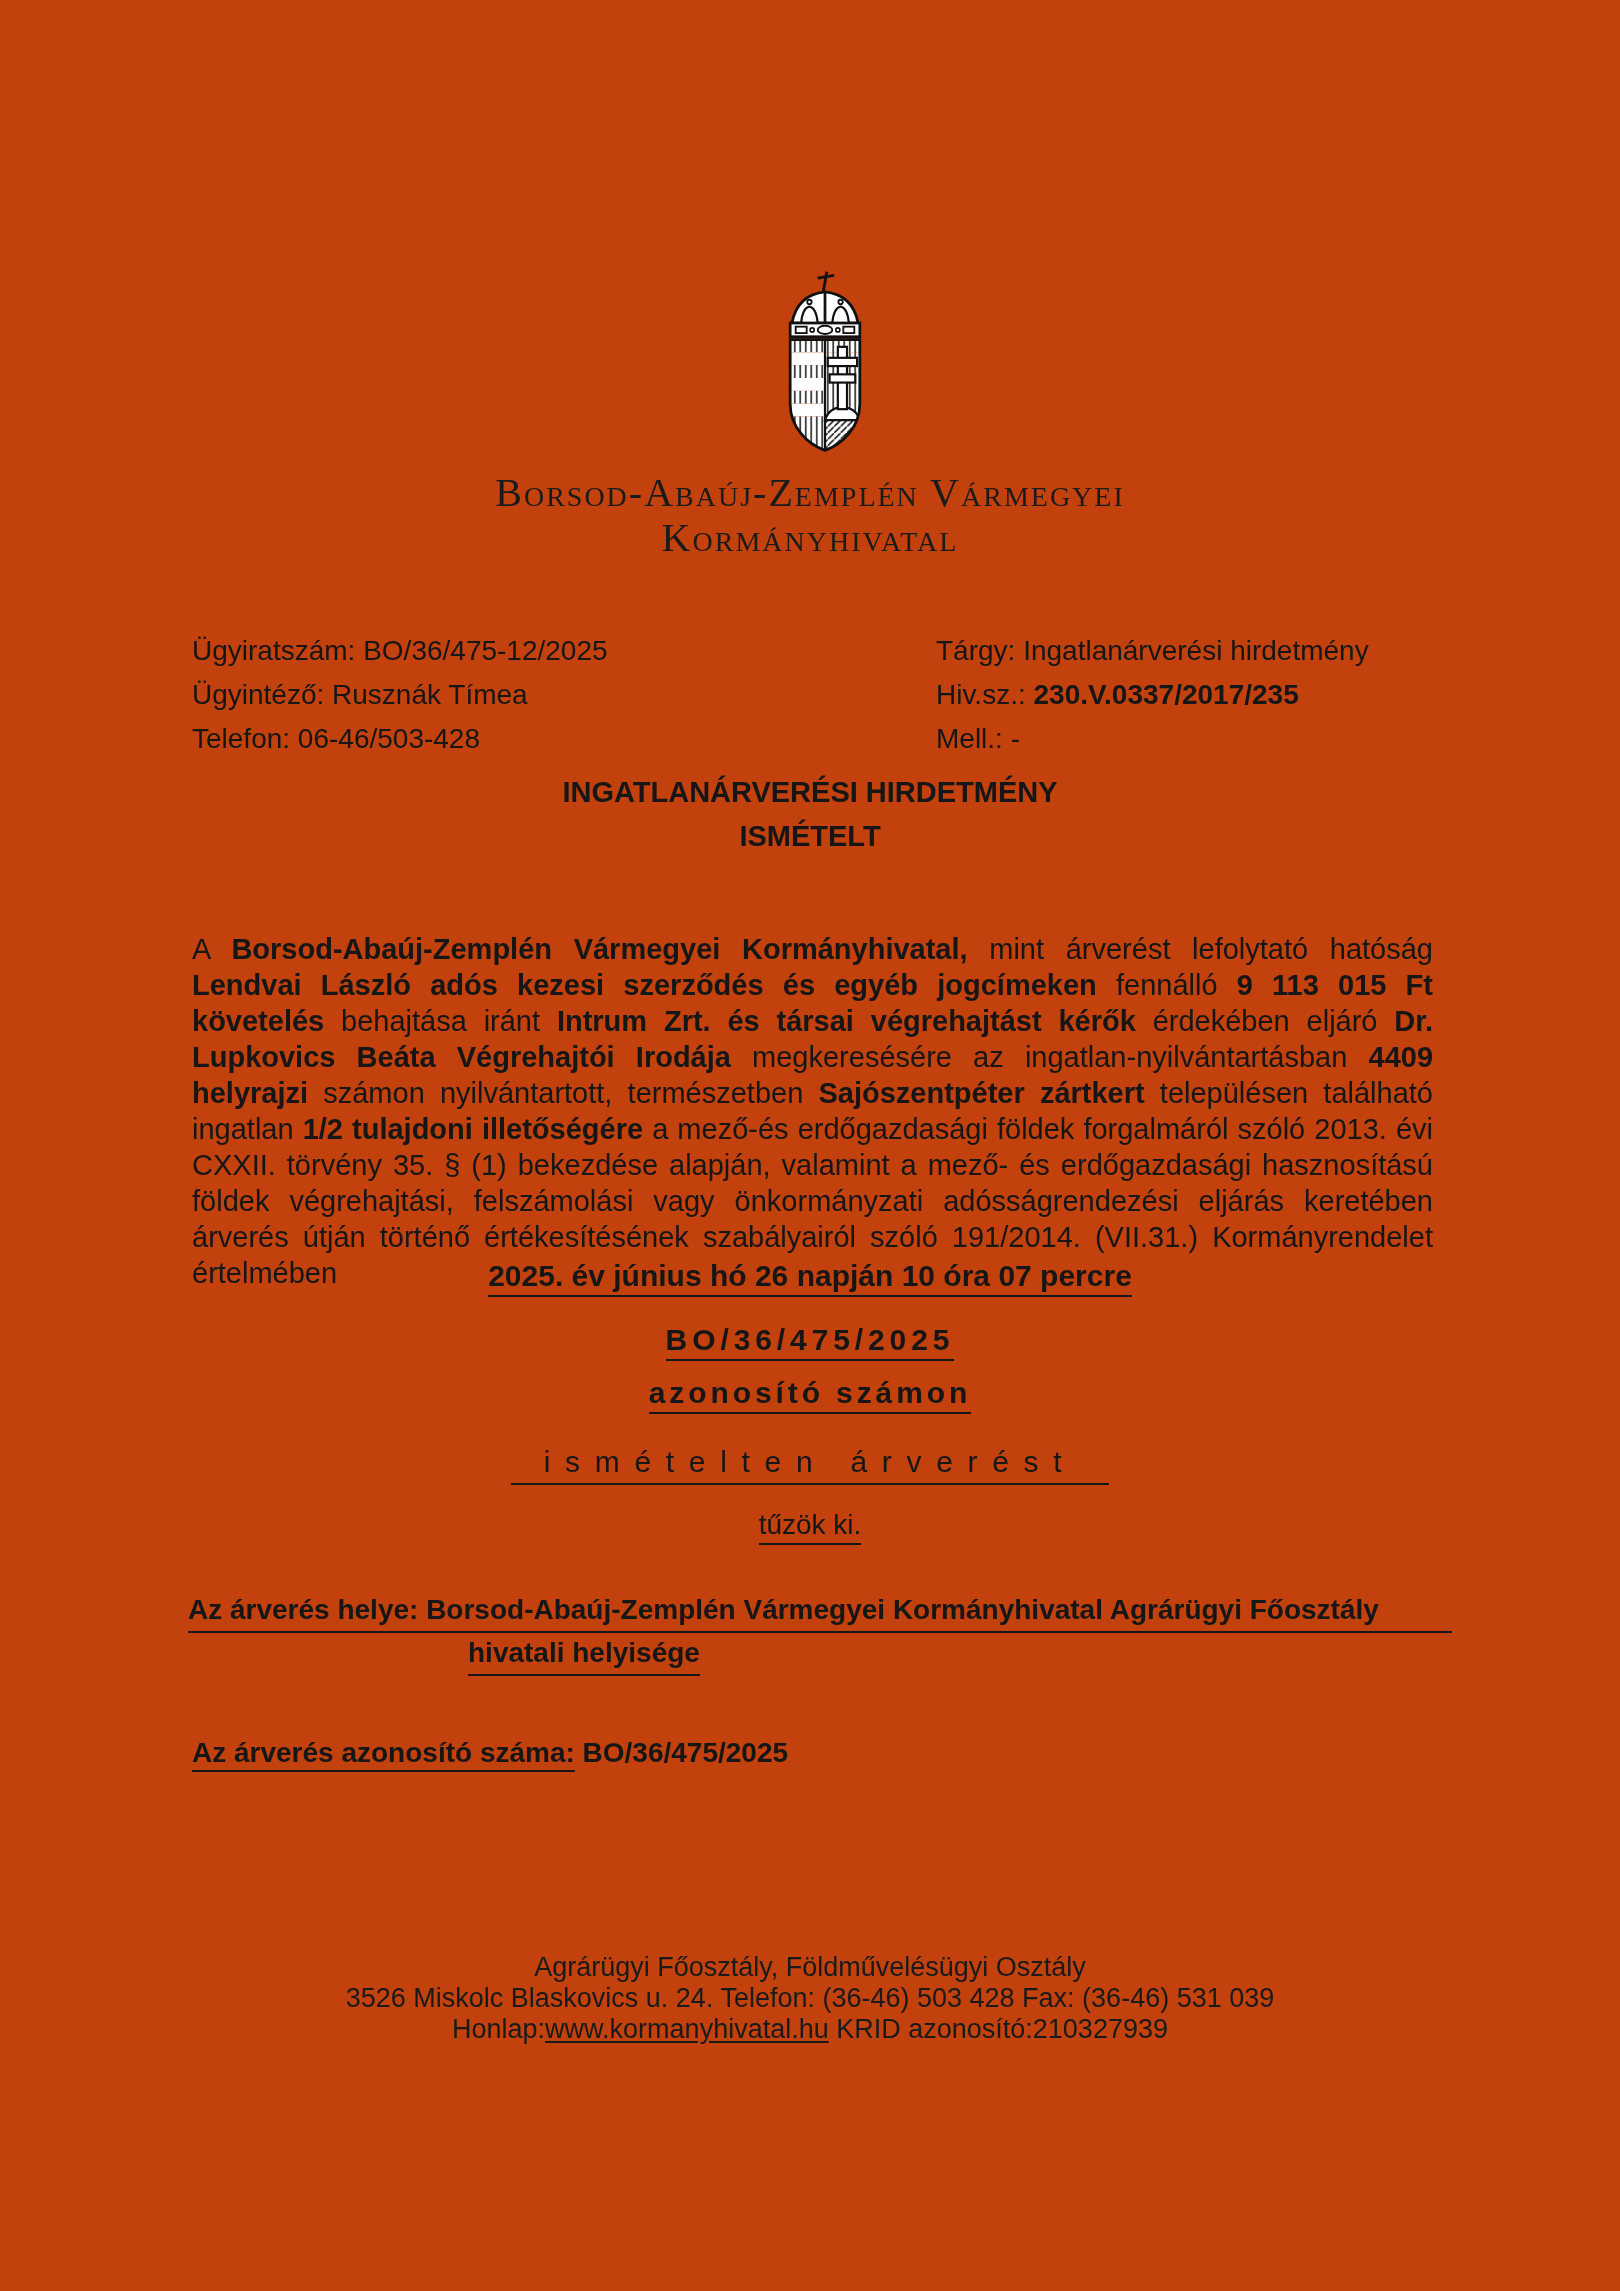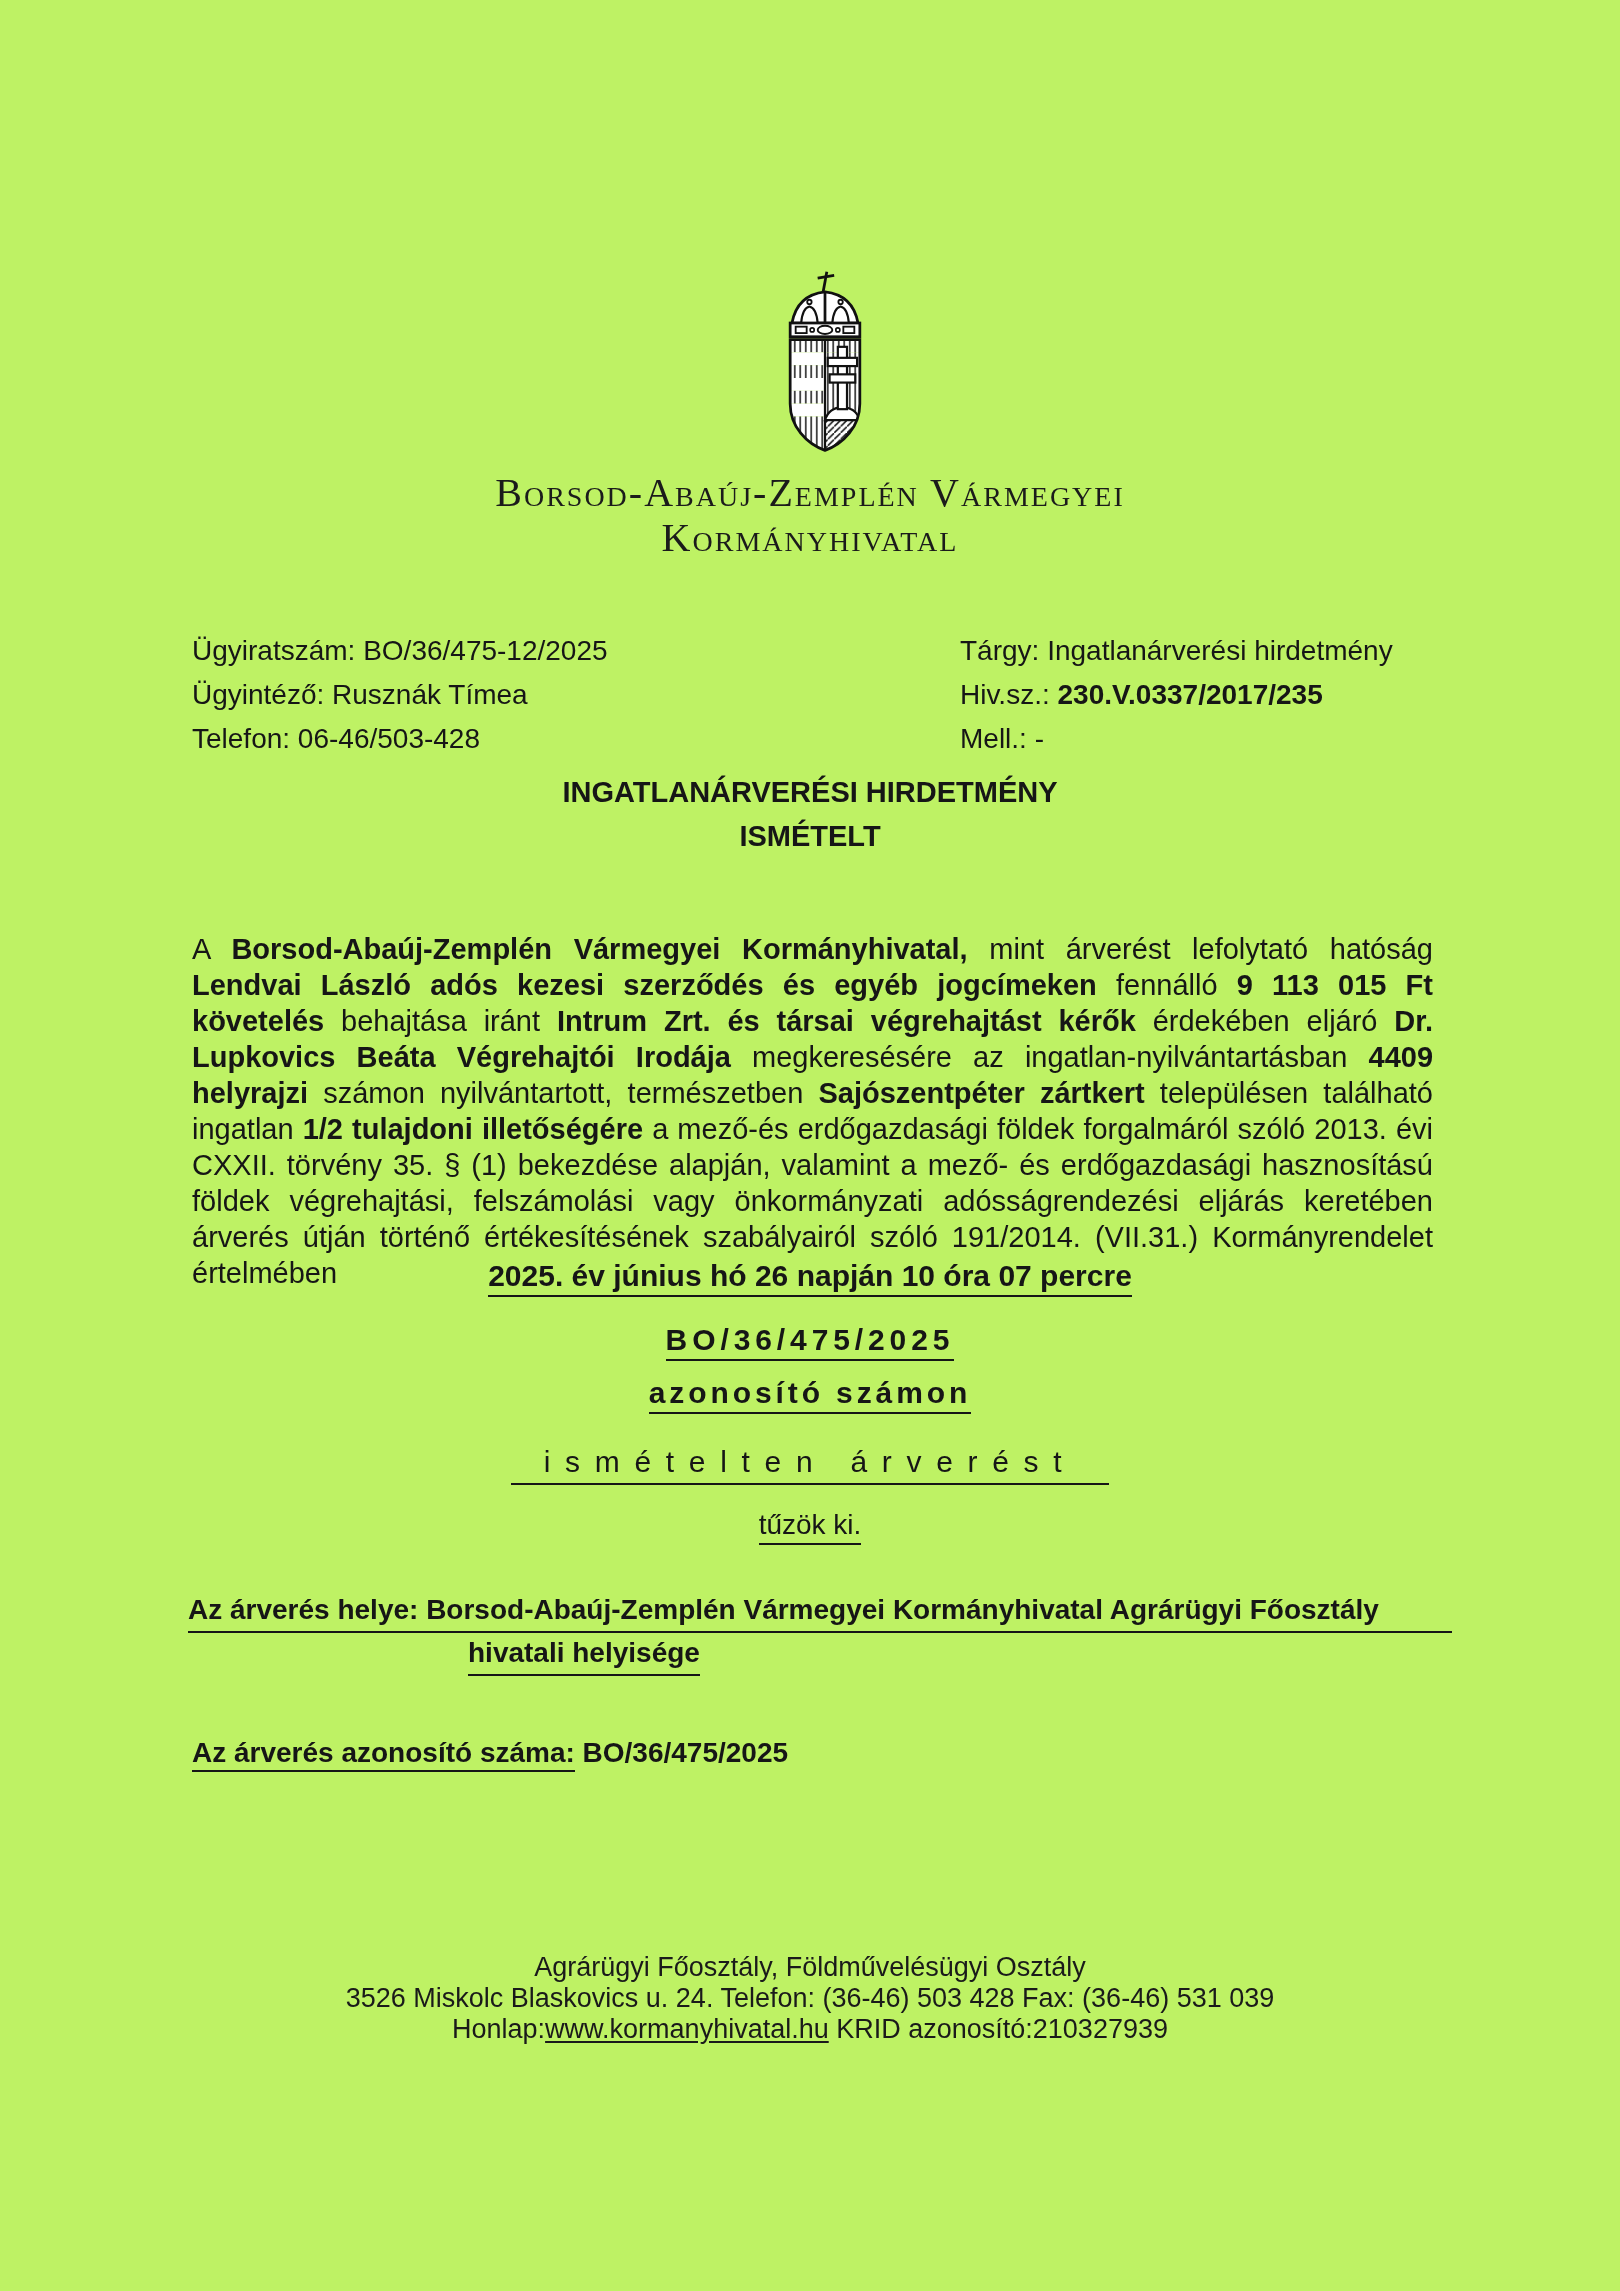--- a/index.html
+++ b/index.html
@@ -1,38 +1,38 @@
 <!DOCTYPE html>
 <html lang="hu"><head>
 <meta charset="utf-8">
 <style>
   html,body{margin:0;padding:0;background:#e8e8e8;}
   .page{
     position:relative;
     width:1620px;height:2292px;
     margin:0 auto;
-    background:#bef264;
+    background:#c2410c;
     color:#161616;
     font-family:"Liberation Sans", sans-serif;
     overflow:hidden;
   }
   
   .coat{position:absolute;left:770px;top:263px;width:110px;height:208px;}
   .org{
     position:absolute;top:470px;left:0;width:100%;
     text-align:center;
     font-family:"Liberation Serif", serif;
     font-variant:small-caps;
     font-size:40px;letter-spacing:2px;line-height:45px;
     color:#1b1b1b;
   }
   
   .meta{position:absolute;top:629px;font-size:28px;line-height:44px;}
   .meta-left{left:192px;}
-  .meta-right{left:936px;margin-left:24px;}
+  .meta-right{left:936px;}
   .bold{font-weight:700;}
   
   .doc-title{
     position:absolute;top:770px;left:0;width:100%;
     text-align:center;font-weight:700;font-size:29px;line-height:44px;
   }
   
   .body-par{
     position:absolute;top:902px;left:192px;width:1241px;
     font-size:29px;line-height:36px;text-align:justify;

